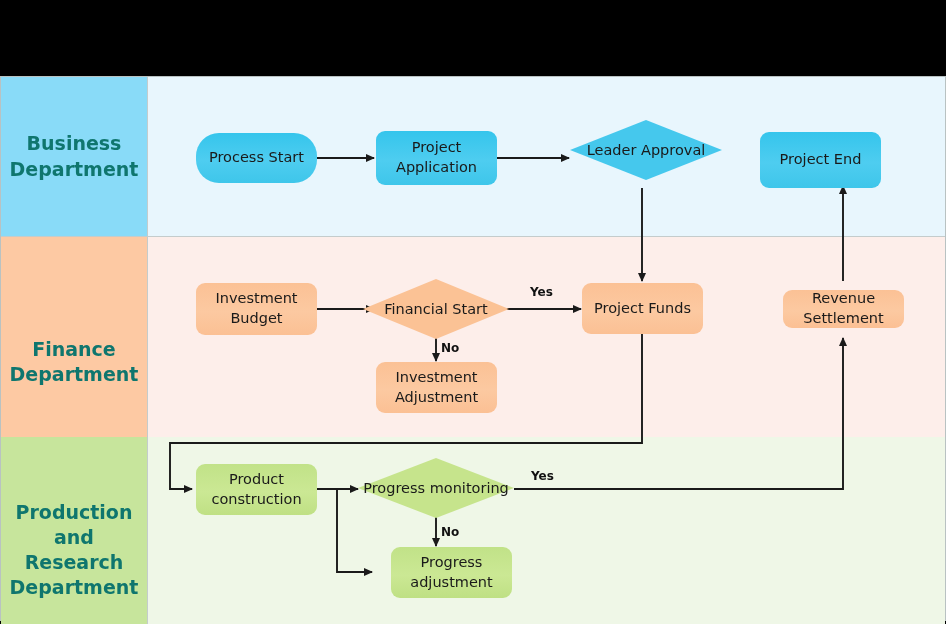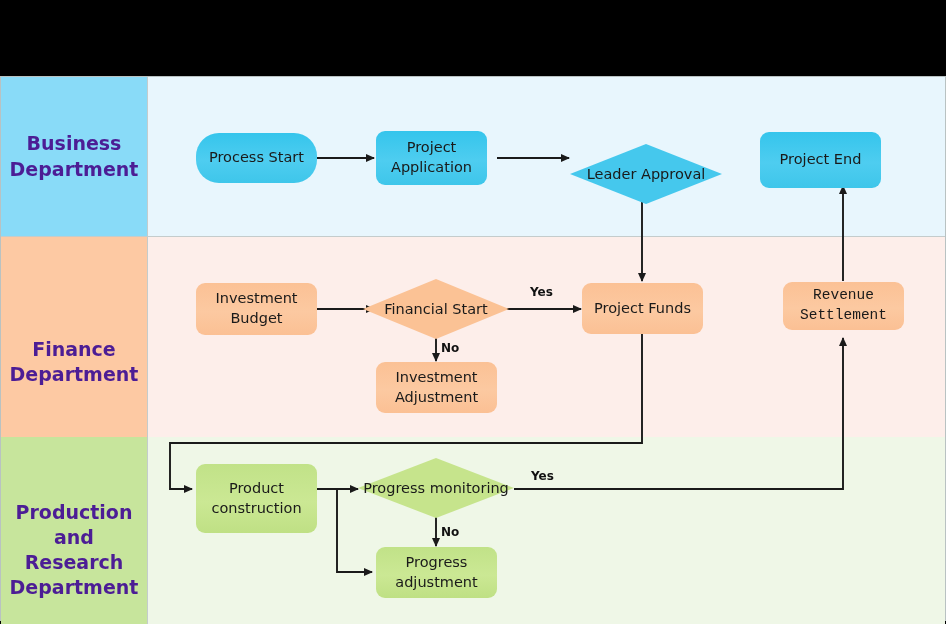--- a/index.html
+++ b/index.html
@@ -45,21 +45,21 @@
     bottom: 0;
     width: 147px;
     box-sizing: border-box;
     border-right: 1px solid #c4cccc;
     display: flex;
     align-items: center;
     justify-content: center;
     text-align: center;
     font-weight: bold;
     font-size: 19px;
-    color: #4c1d95;
+    color: #0f766e;
     line-height: 1.32;
     padding: 0 6px;
   }
   .lane-body {
     position: absolute;
     left: 147px;
     right: 0;
     top: 0;
     bottom: 0;
   }
@@ -192,55 +192,55 @@
       <path d="M436,517 L436,546"></path>
 
       <path d="M514,489 L843,489 L843,338"></path>
 
       <path d="M843,281 L843,186"></path>
     </g>
   </svg>
 
   <div class="node rect blue" style="left:196px;top:133px;width:121px;height:50px;border-radius:23px;">Process Start</div>
 
-  <div class="node rect blue" style="left:376px;top:131px;width:111px;height:54px;">Project
+  <div class="node rect blue" style="left:376px;top:131px;width:121px;height:54px;">Project
 Application</div>
 
-  <div class="diamond-wrap" style="left:570px;top:144px;width:152px;height:60px;">
+  <div class="diamond-wrap" style="left:570px;top:120px;width:152px;height:60px;">
     <div class="diamond-shape blue"></div>
     <div class="diamond-label">Leader Approval</div>
   </div>
 
   <div class="node rect blue" style="left:760px;top:132px;width:121px;height:56px;">Project End</div>
 
   <div class="node rect orange" style="left:196px;top:283px;width:121px;height:52px;">Investment
 Budget</div>
 
   <div class="diamond-wrap" style="left:363px;top:279px;width:146px;height:60px;">
     <div class="diamond-shape orange"></div>
     <div class="diamond-label">Financial Start</div>
   </div>
 
   <div class="node rect orange" style="left:376px;top:362px;width:121px;height:51px;">Investment
 Adjustment</div>
 
   <div class="node rect orange" style="left:582px;top:283px;width:121px;height:51px;">Project Funds</div>
 
-  <div class="node rect orange" style="left:783px;top:282px;width:121px;height:48px;font-family:Liberation Mono, monospace;">Revenue
+  <div class="node rect orange" style="left:783px;top:290px;width:121px;height:38px;">Revenue
 Settlement</div>
 
-  <div class="node rect green" style="left:196px;top:464px;width:121px;height:69px;">Product
+  <div class="node rect green" style="left:196px;top:464px;width:121px;height:51px;">Product
 construction</div>
 
   <div class="diamond-wrap" style="left:358px;top:458px;width:156px;height:60px;">
     <div class="diamond-shape green"></div>
     <div class="diamond-label">Progress monitoring</div>
   </div>
 
-  <div class="node rect green" style="left:376px;top:547px;width:121px;height:51px;">Progress
+  <div class="node rect green" style="left:391px;top:547px;width:121px;height:51px;">Progress
 adjustment</div>
 
   <div class="edge-label" style="left:530px;top:285px;">Yes</div>
 
   <div class="edge-label" style="left:441px;top:341px;">No</div>
 
   <div class="edge-label" style="left:531px;top:469px;">Yes</div>
 
   <div class="edge-label" style="left:441px;top:525px;">No</div>
 

